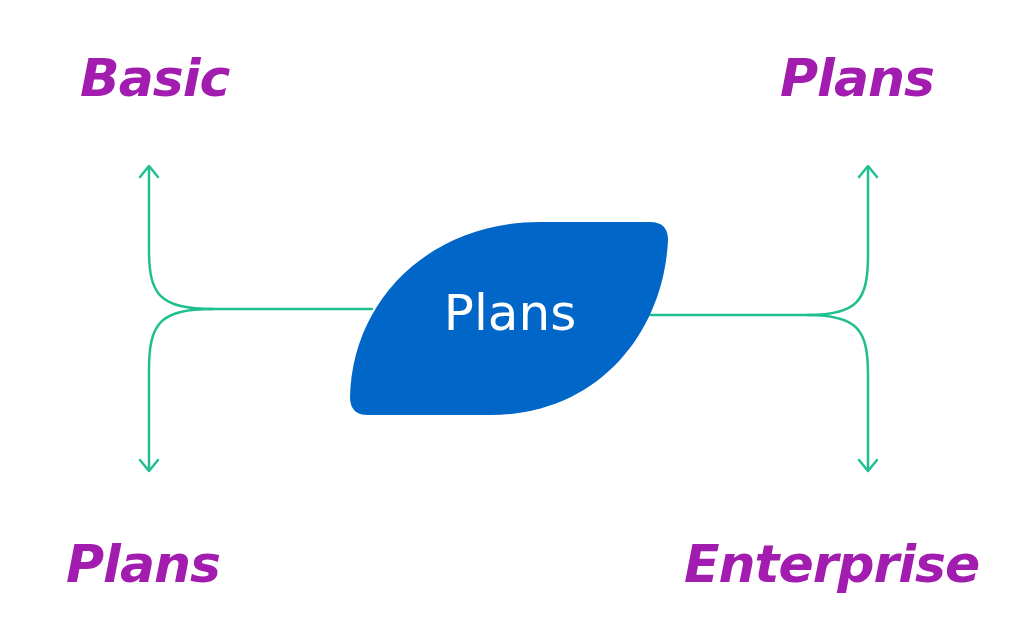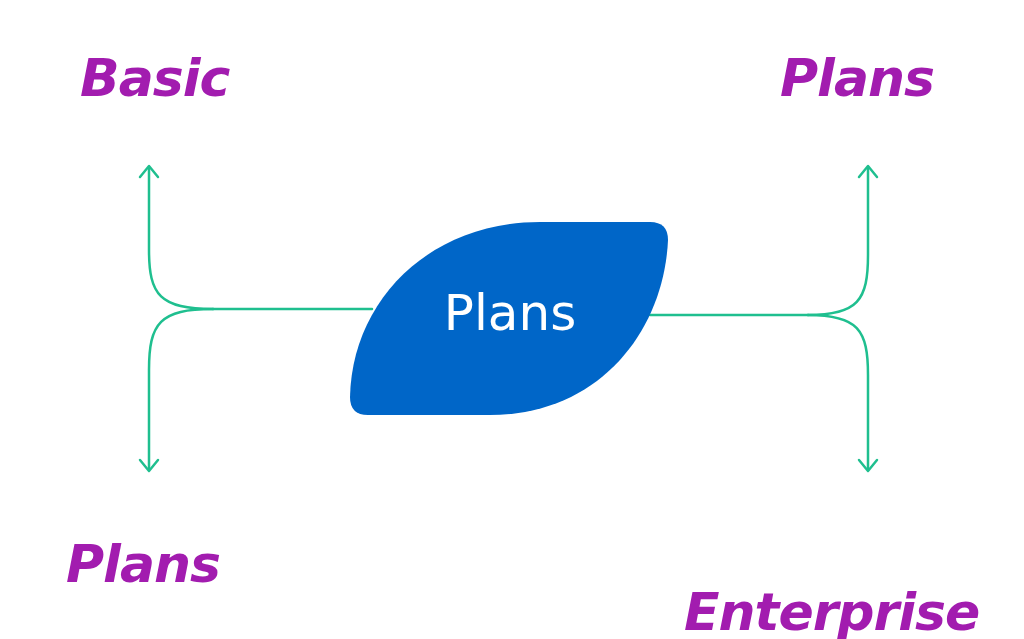--- a/index.html
+++ b/index.html
@@ -28,13 +28,13 @@
   </g>
 
   <path fill="#0066c8" d="M650 222 Q668 222 668 240 C664 330 600 415 490 415 L368 415 Q350 415 350 397 C352 300 430 222 540 222 Z"></path>
 </svg>
 
 <div class="center-text">Plans</div>
 
 <div class="label" style="left:80px; top:52px;">Basic</div>
 <div class="label" style="left:780px; top:52px;">Plans</div>
 <div class="label" style="left:66px; top:538px;">Plans</div>
-<div class="label" style="left:684px; top:538px;margin-top:48px;">Enterprise</div>
+<div class="label" style="left:684px; top:538px;">Enterprise</div>
 
 </body></html>

